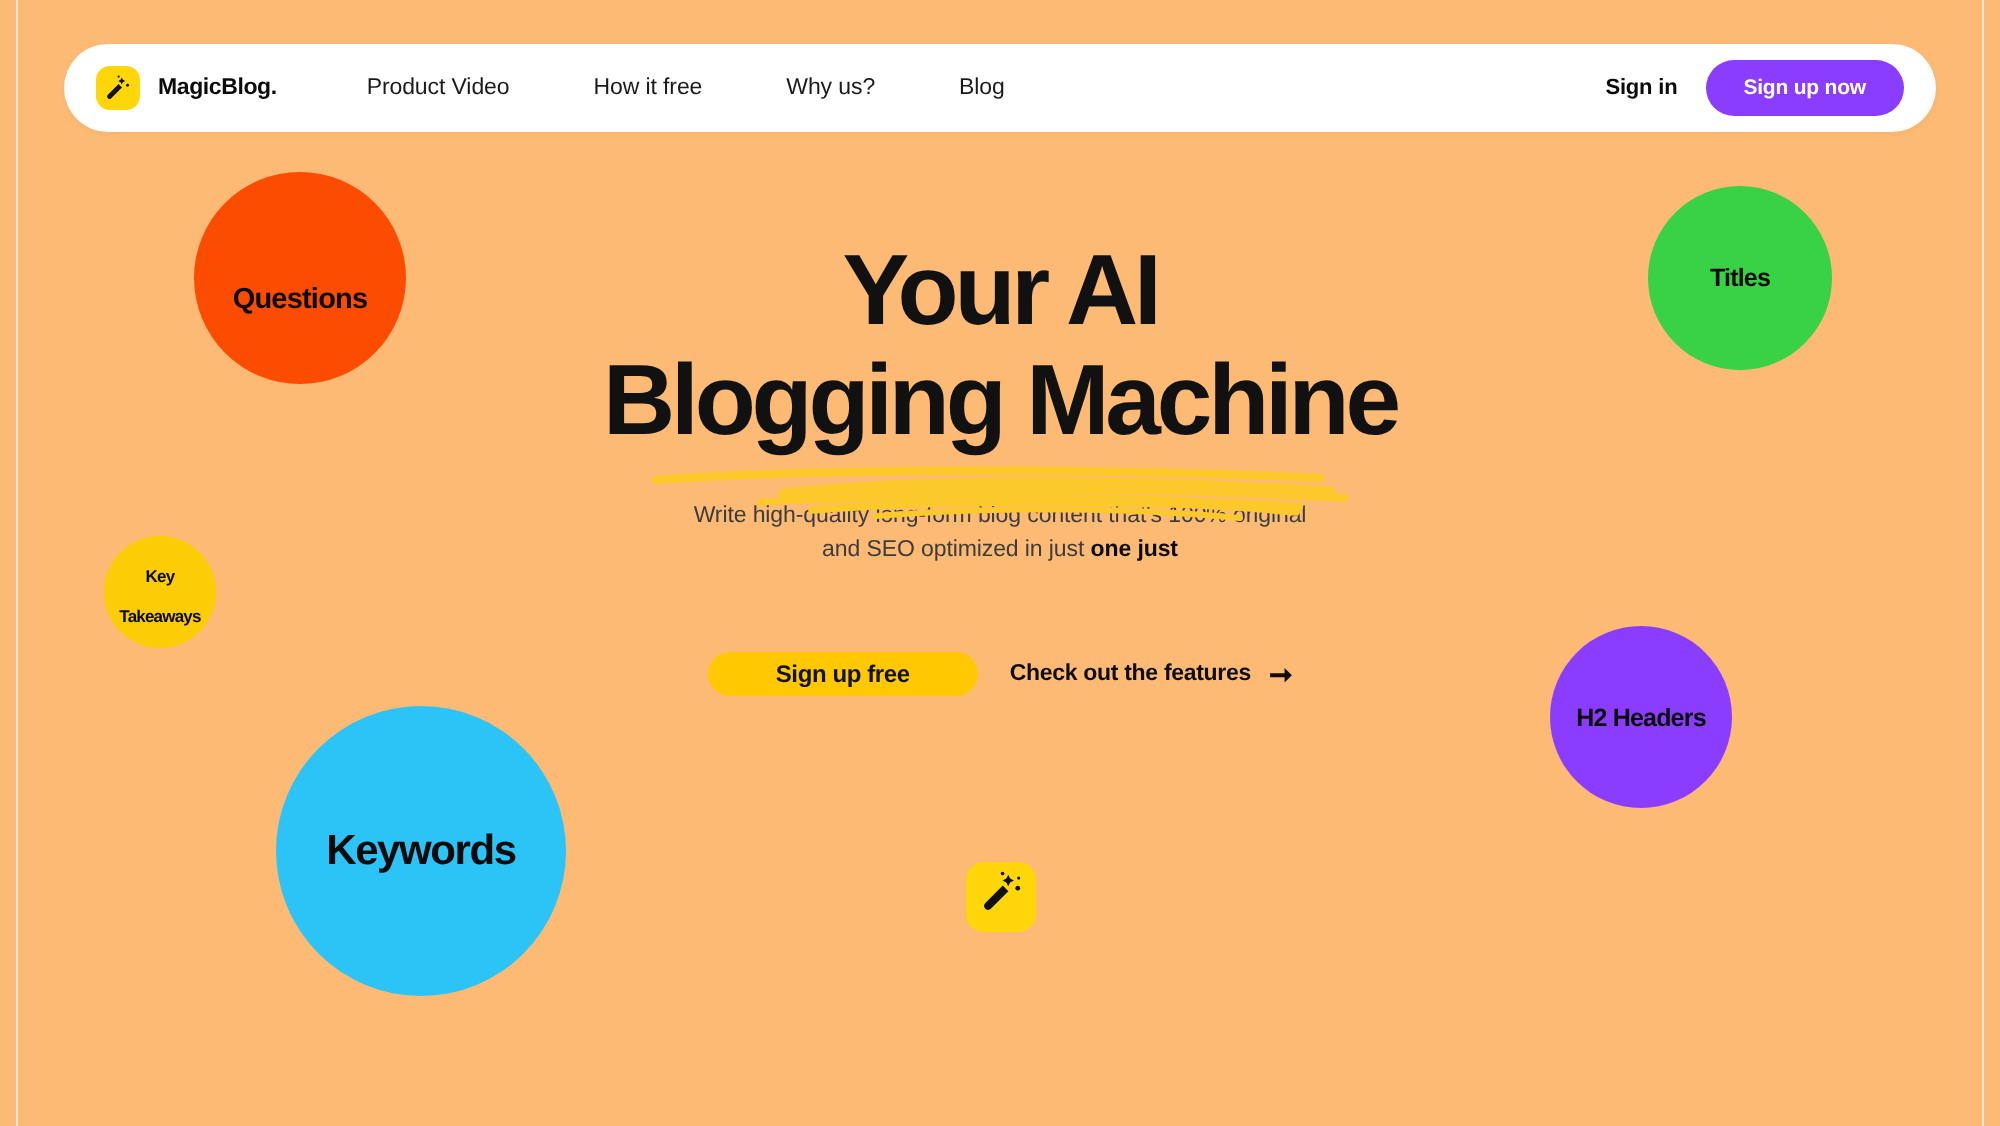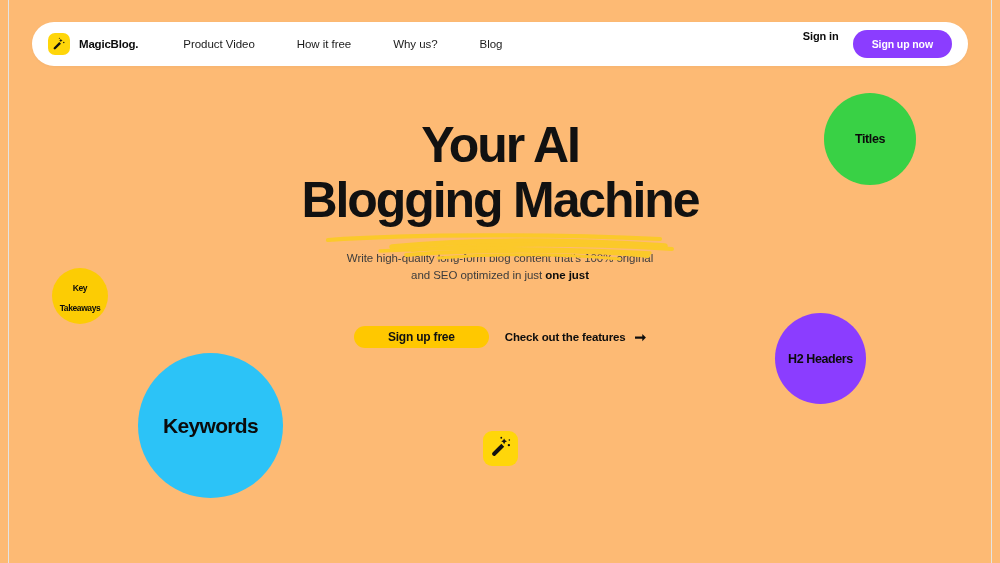--- a/index.html
+++ b/index.html
@@ -87,21 +87,21 @@
     margin-right: 42px;
     white-space: nowrap;
     cursor: pointer;
     letter-spacing: -0.05px;
   }
   .nav-link:last-child { margin-right: 0; }
 
   .nav-right {
     margin-left: auto;
     display: flex;
-    align-items: flex-start;
+    align-items: center;
     gap: 14px;
     margin-right: 16px;
   }
   .signin {
     font-size: 11px;
     font-weight: 600;
     color: #0b0b0b;
     cursor: pointer;
     white-space: nowrap;
     letter-spacing: -0.1px;
@@ -329,20 +329,23 @@
     <div class="cta-row">
       <button class="cta-primary">Sign up free</button>
       <span class="cta-secondary">
         <span>Check out the features</span>
         <span class="cta-arrow">➞</span>
       </span>
     </div>
 
   </div>
 
+  <div class="bubble" id="bubble-questions">
+    <span>Questions</span>
+  </div>
 
   <div class="bubble" id="bubble-key-takeaways">
     <span>
       <span>Key</span><br>
       <span>Takeaways</span>
     </span>
   </div>
 
   <div class="bubble" id="bubble-keywords">
     <span>Keywords</span>

